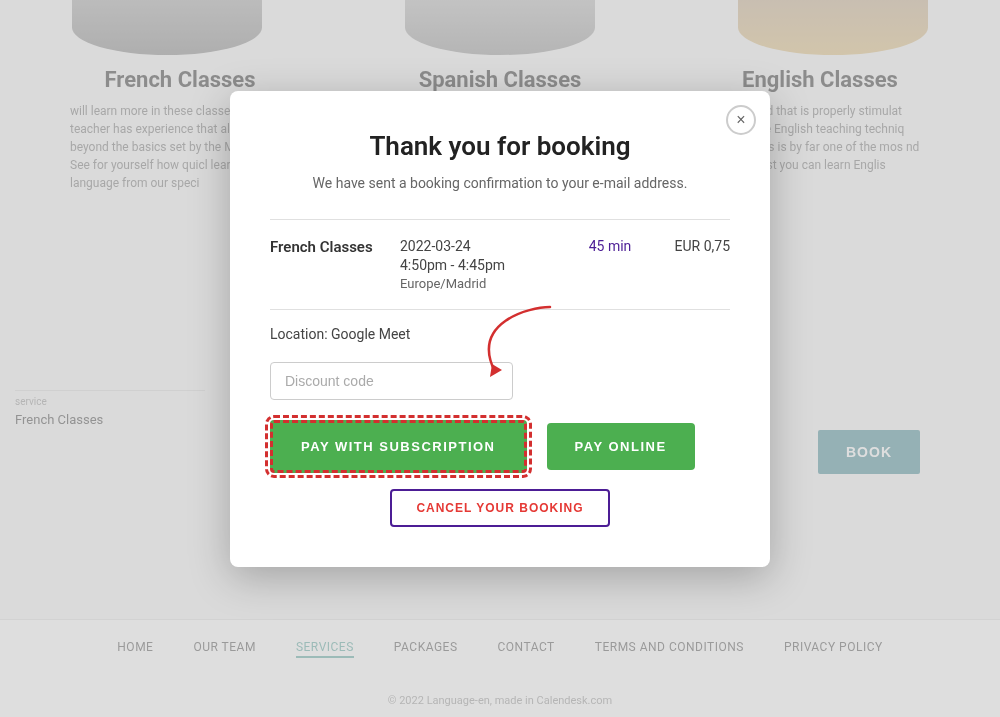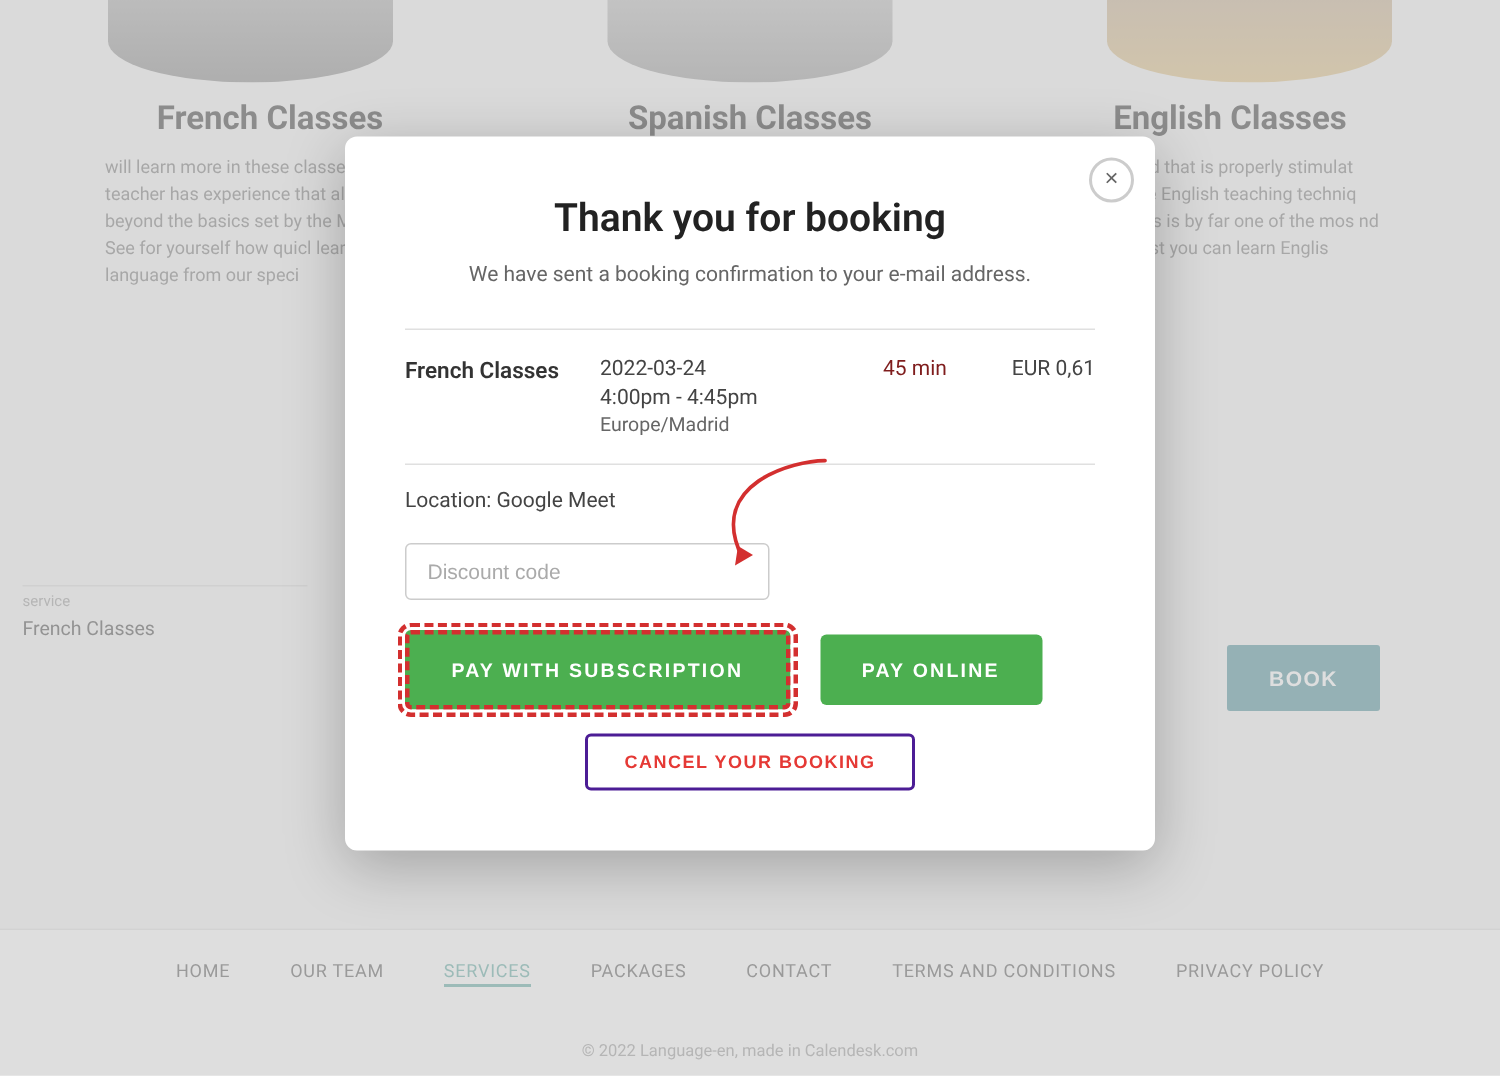--- a/index.html
+++ b/index.html
@@ -182,21 +182,21 @@
       margin-bottom: 3px;
     }
 
     .booking-timezone {
       font-size: 13px;
       color: #666;
     }
 
     .booking-duration {
       font-size: 14px;
-      color: #7f1d1d;
+      color: #4c1d95;
       min-width: 60px;
       text-align: center;
     }
 
     .booking-price {
       font-size: 14px;
       color: #444;
       min-width: 70px;
       text-align: right;
     }
@@ -418,25 +418,25 @@
     <button class="modal-close">×</button>
 
     <h2 class="modal-title">Thank you for booking</h2>
 
     <p class="modal-subtitle">We have sent a booking confirmation to your e-mail address.</p>
 
     <div class="booking-details">
       <div class="booking-class-name">French Classes</div>
       <div class="booking-date-info">
         <div class="booking-date">2022-03-24</div>
-        <div class="booking-time">4:00pm - 4:45pm</div>
+        <div class="booking-time">4:50pm - 4:45pm</div>
         <div class="booking-timezone">Europe/Madrid</div>
       </div>
       <div class="booking-duration">45 min</div>
-      <div class="booking-price">EUR 0,61</div>
+      <div class="booking-price">EUR 0,75</div>
     </div>
 
     <hr class="booking-divider">
 
     <div class="location-row">Location: Google Meet</div>
 
     <div class="discount-section">
       <input class="discount-input" type="text" placeholder="Discount code" style="">
       
       <svg class="arrow-annotation" viewBox="0 0 120 80" xmlns="http://www.w3.org/2000/svg">

